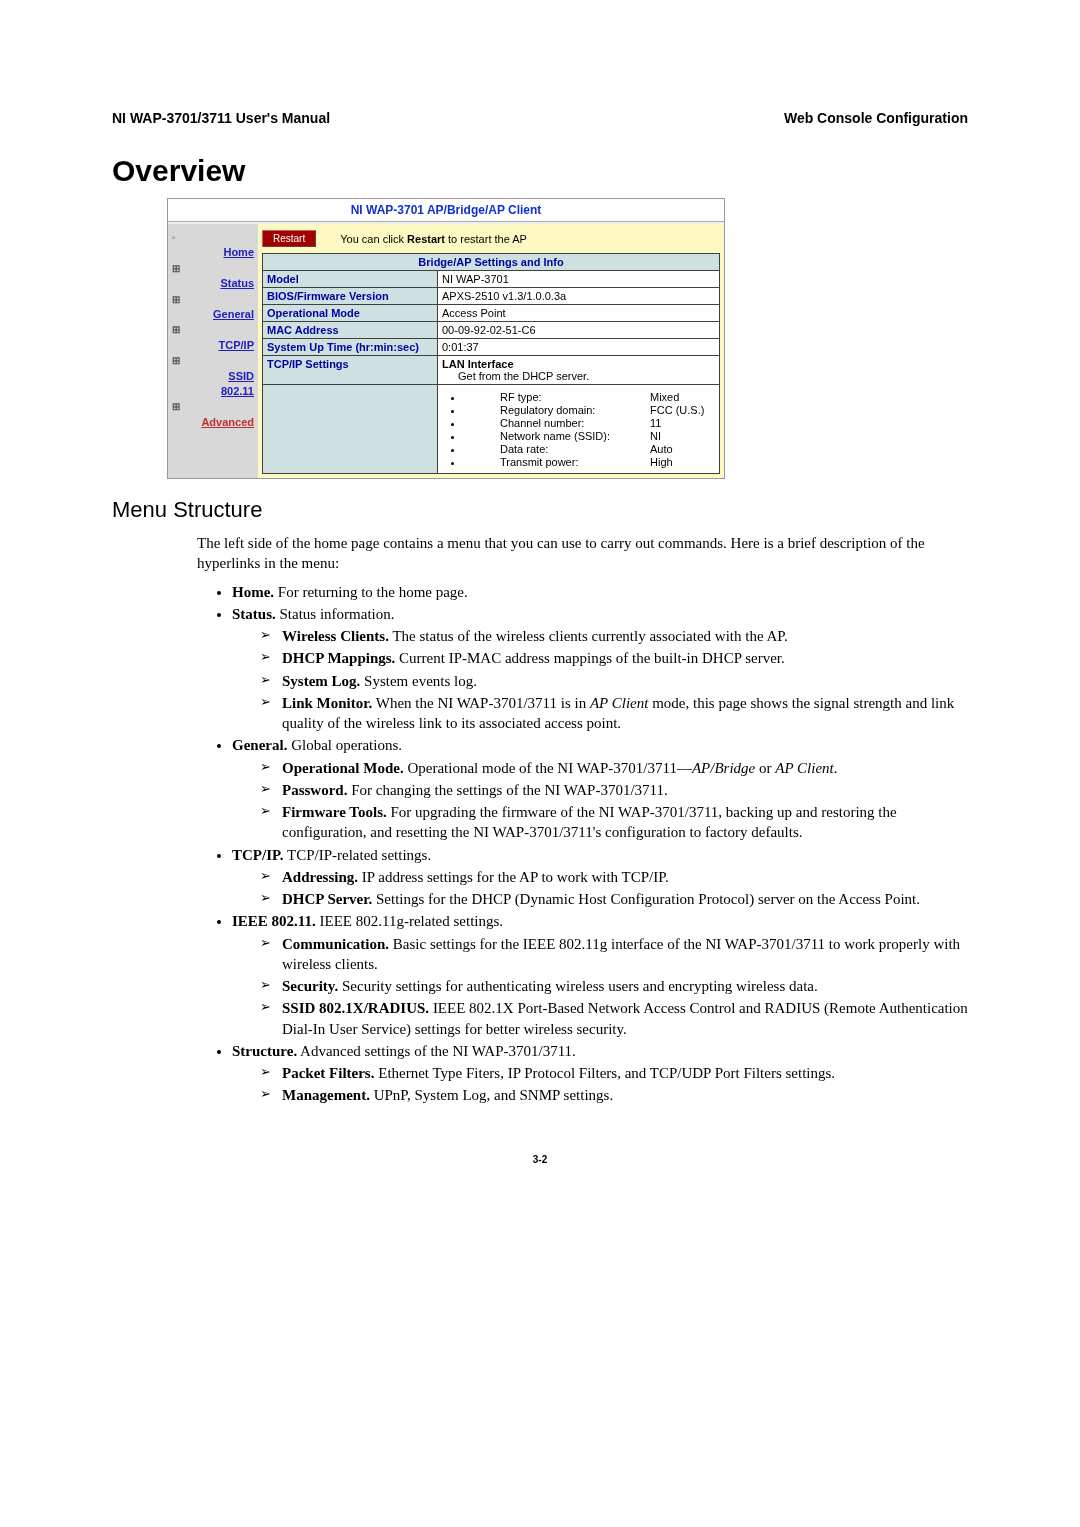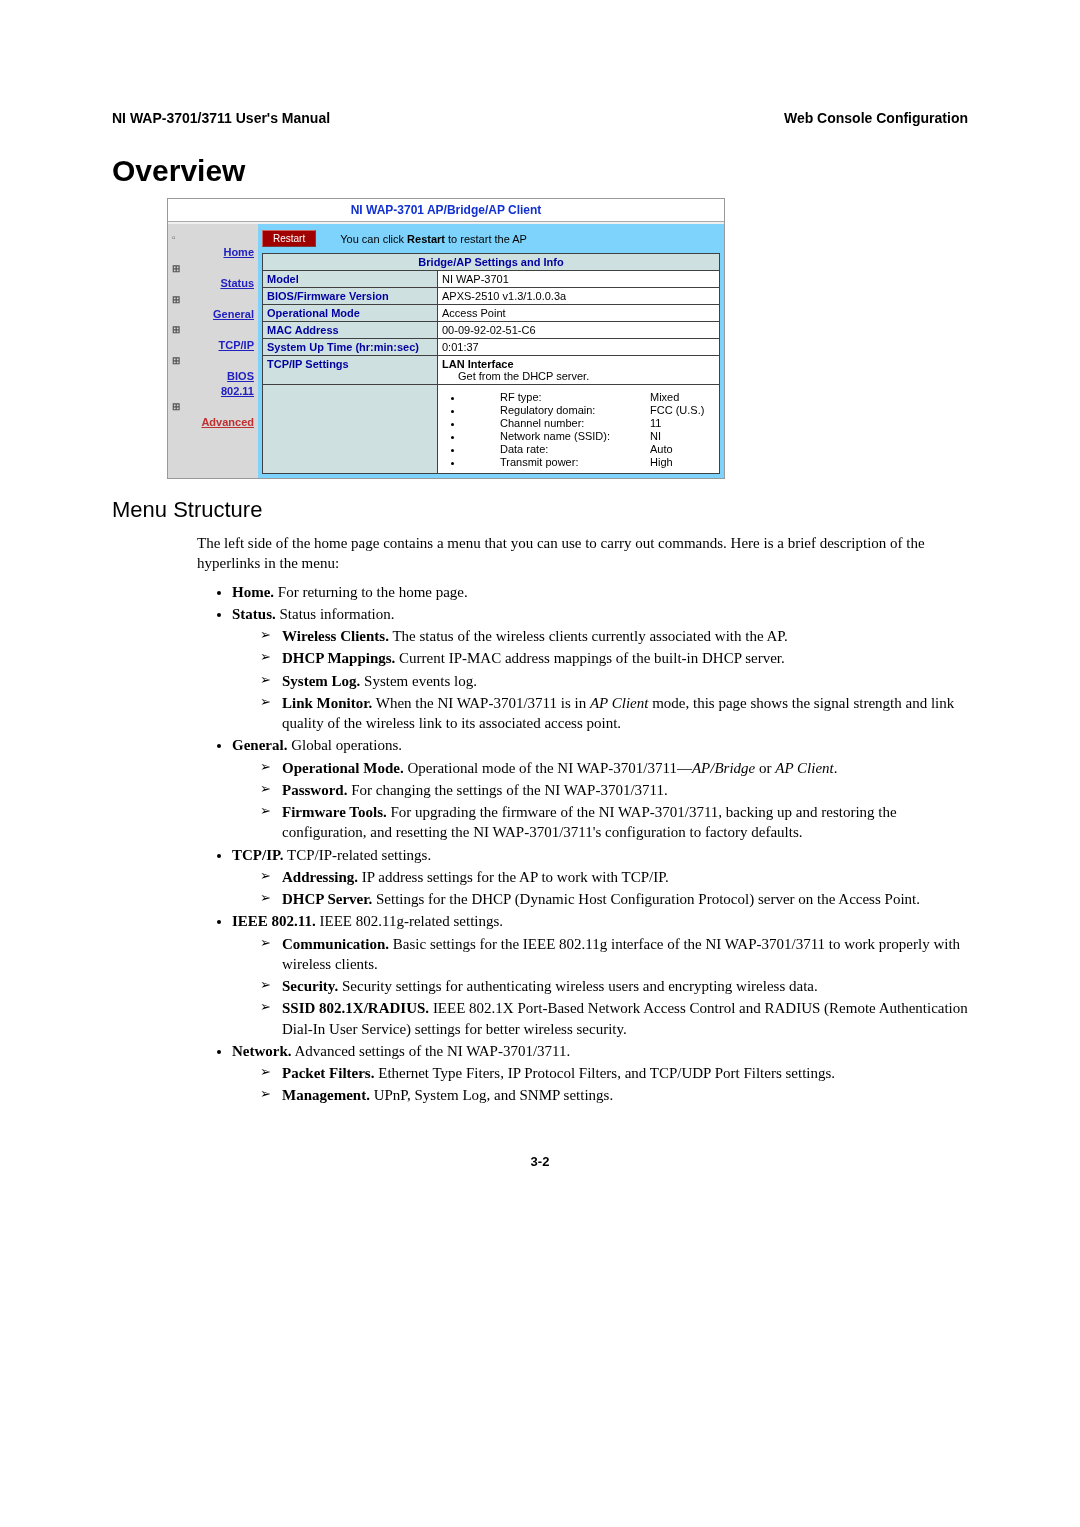--- a/index.html
+++ b/index.html
@@ -67,21 +67,21 @@
       text-decoration: underline;
       cursor: pointer;
       display: block;
       text-align: right;
     }
     .sidebar .plain { color: #2020c0; }
     .sidebar .active { color: #c03030; }
     .sidebar .pre { font-size: 10px; color: #555; display: inline; text-decoration: none; margin-right: 2px;}
     .content {
       flex: 1;
-      background: #7dd3fc;
+      background: #fef9c3;
       padding: 4px;
     }
     .restart-row {
       display: flex;
       align-items: center;
       gap: 24px;
       padding: 2px 0 6px 0;
       font-family: Verdana, Arial, sans-serif;
       font-size: 11px;
     }
@@ -165,21 +165,21 @@
       position: absolute;
       left: -4px;
       top: 0;
       font-size: 13px;
     }
     .b { font-weight: bold; }
     .i { font-style: italic; }
     .page-num {
       text-align: center;
       font-family: Arial, Helvetica, sans-serif;
-      font-size: 13px;
+      font-size: 10px;
       font-weight: bold;
       margin-top: 48px;
     }
     .nowrap { white-space: nowrap; }
   </style>
 </head>
 <body>
 
 <div class="page-header">
   <span>NI WAP-3701/3711 User's Manual</span>
@@ -190,21 +190,21 @@
 
 <div class="console-wrap">
   <div class="console-title">NI WAP-3701 AP/Bridge/AP Client</div>
   <div class="hr"></div>
   <div class="console-body">
     <div class="sidebar">
       <div><span class="pre">▫</span><a class="plain">Home</a></div>
       <div><span class="pre">⊞</span><a class="plain">Status</a></div>
       <div><span class="pre">⊞</span><a class="plain">General</a></div>
       <div><span class="pre">⊞</span><a class="plain">TCP/IP</a></div>
-      <div><span class="pre">⊞</span><a class="plain"><span>BIOS</span><br><span>802.11</span></a></div>
+      <div><span class="pre">⊞</span><a class="plain"><span>SSID</span><br><span>802.11</span></a></div>
       <div><span class="pre">⊞</span><a class="active">Advanced</a></div>
     </div>
     <div class="content">
       <div class="restart-row">
         <span class="restart-btn">Restart</span>
         <span>
           <span>You can click </span><b>Restart</b><span> to restart the AP</span>
         </span>
       </div>
       <table class="info">
@@ -320,21 +320,21 @@
   </li>
 
   <li><span class="b">IEEE 802.11.</span><span> IEEE 802.11g-related settings.</span>
     <ul class="sub-list">
       <li><span class="b">Communication.</span><span> Basic settings for the IEEE 802.11g interface of the NI WAP-3701/3711 to work properly with wireless clients.</span></li>
       <li><span class="b">Security.</span><span> Security settings for authenticating wireless users and encrypting wireless data.</span></li>
       <li><span class="b">SSID 802.1X/RADIUS.</span><span> IEEE 802.1X Port-Based Network Access Control and RADIUS (Remote Authentication Dial-In User Service) settings for better wireless security.</span></li>
     </ul>
   </li>
 
-  <li><span class="b">Network.</span><span> Advanced settings of the NI WAP-3701/3711.</span>
+  <li><span class="b">Structure.</span><span> Advanced settings of the NI WAP-3701/3711.</span>
     <ul class="sub-list">
       <li><span class="b">Packet Filters.</span><span> Ethernet Type Fiters, IP Protocol Filters, and TCP/UDP Port Filters settings.</span></li>
       <li><span class="b">Management.</span><span> UPnP, System Log, and SNMP settings.</span></li>
     </ul>
   </li>
 </ul>
 
 <div class="page-num">3-2</div>
 
 </body></html>

